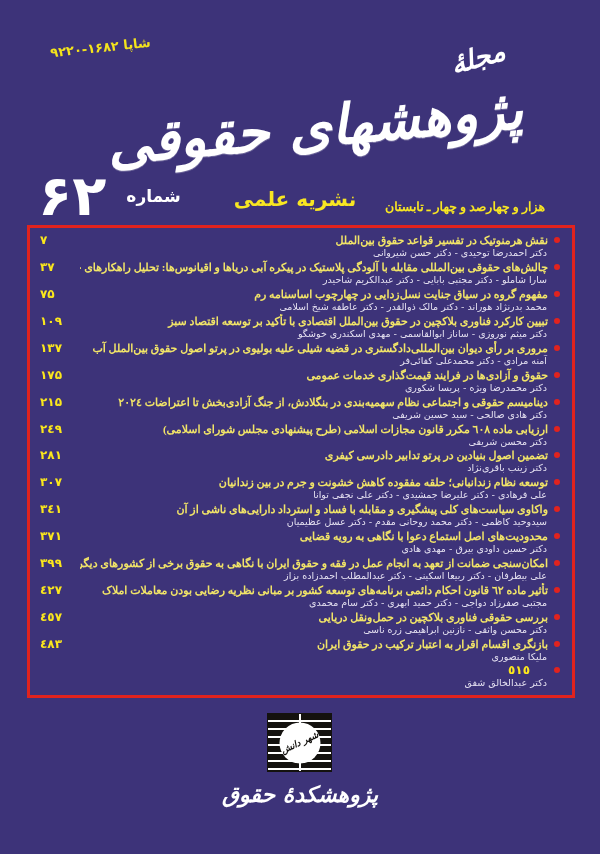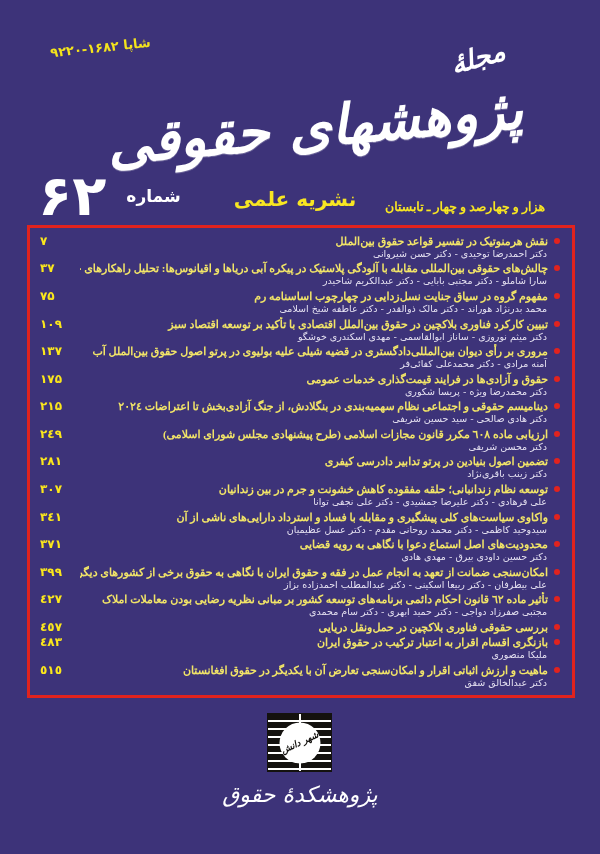--- a/index.html
+++ b/index.html
@@ -126,21 +126,21 @@
     overflow: hidden;
   }
   .logo-circle span {
     color: #14120f; font-size: 9px; font-weight: bold; font-style: italic;
     transform: rotate(-25deg);
     direction: rtl; white-space: nowrap;
   }
   .institute {
     position: absolute; left: 0; top: 782px; width: 600px;
     text-align: center;
-    color: #ffffff; font-size: 22px; font-weight: normal; font-style: italic;
+    color: #ffffff; font-size: 22px; font-weight: bold; font-style: italic;
     direction: rtl;
   }
 </style>
 </head>
 <body>
 
 <div class="cover">
 
   <div class="issn">شاپا ۱۶۸۲-۹۲۲۰</div>
 
@@ -269,33 +269,33 @@
           <span class="toc-page">٤٢٧</span>
         </div>
         <div class="toc-authors">مجتبی صفرزاد دواجی - دکتر حمید ابهری - دکتر سام محمدی</div>
       </div>
       <div class="toc-entry">
         <div class="toc-title-row">
           <span class="bullet"></span>
           <span class="toc-title">بررسی حقوقی فناوری بلاکچین در حمل‌ونقل دریایی</span>
           <span class="toc-page">٤٥٧</span>
         </div>
+        <div class="toc-authors">دکتر محسن واثقی - نازنین ابراهیمی زره ناسی</div>
       </div>
       <div class="toc-entry">
         <div class="toc-title-row">
           <span class="bullet"></span>
           <span class="toc-title">بازنگری اقسام اقرار به اعتبار ترکیب در حقوق ایران</span>
           <span class="toc-page">٤٨٣</span>
         </div>
         <div class="toc-authors">ملیکا منصوری</div>
       </div>
       <div class="toc-entry">
         <div class="toc-title-row">
           <span class="bullet"></span>
-          <span class="toc-title">ماهیت و ارزش اثباتی اقرار و امکان‌سنجی تعارض آن با یکدیگر در حقوق افغانستان</span>
           <span class="toc-page">٥١٥</span>
         </div>
         <div class="toc-authors">دکتر عبدالخالق شفق</div>
       </div>
   </div>
 
   <div class="logo-square">
     <div class="logo-vline"></div>
     <div class="logo-circle">
       <span>شهر دانش</span>

